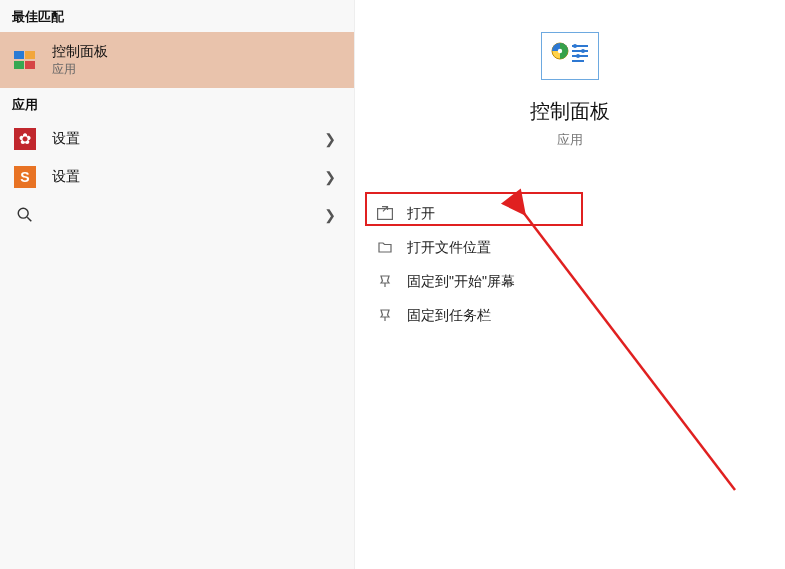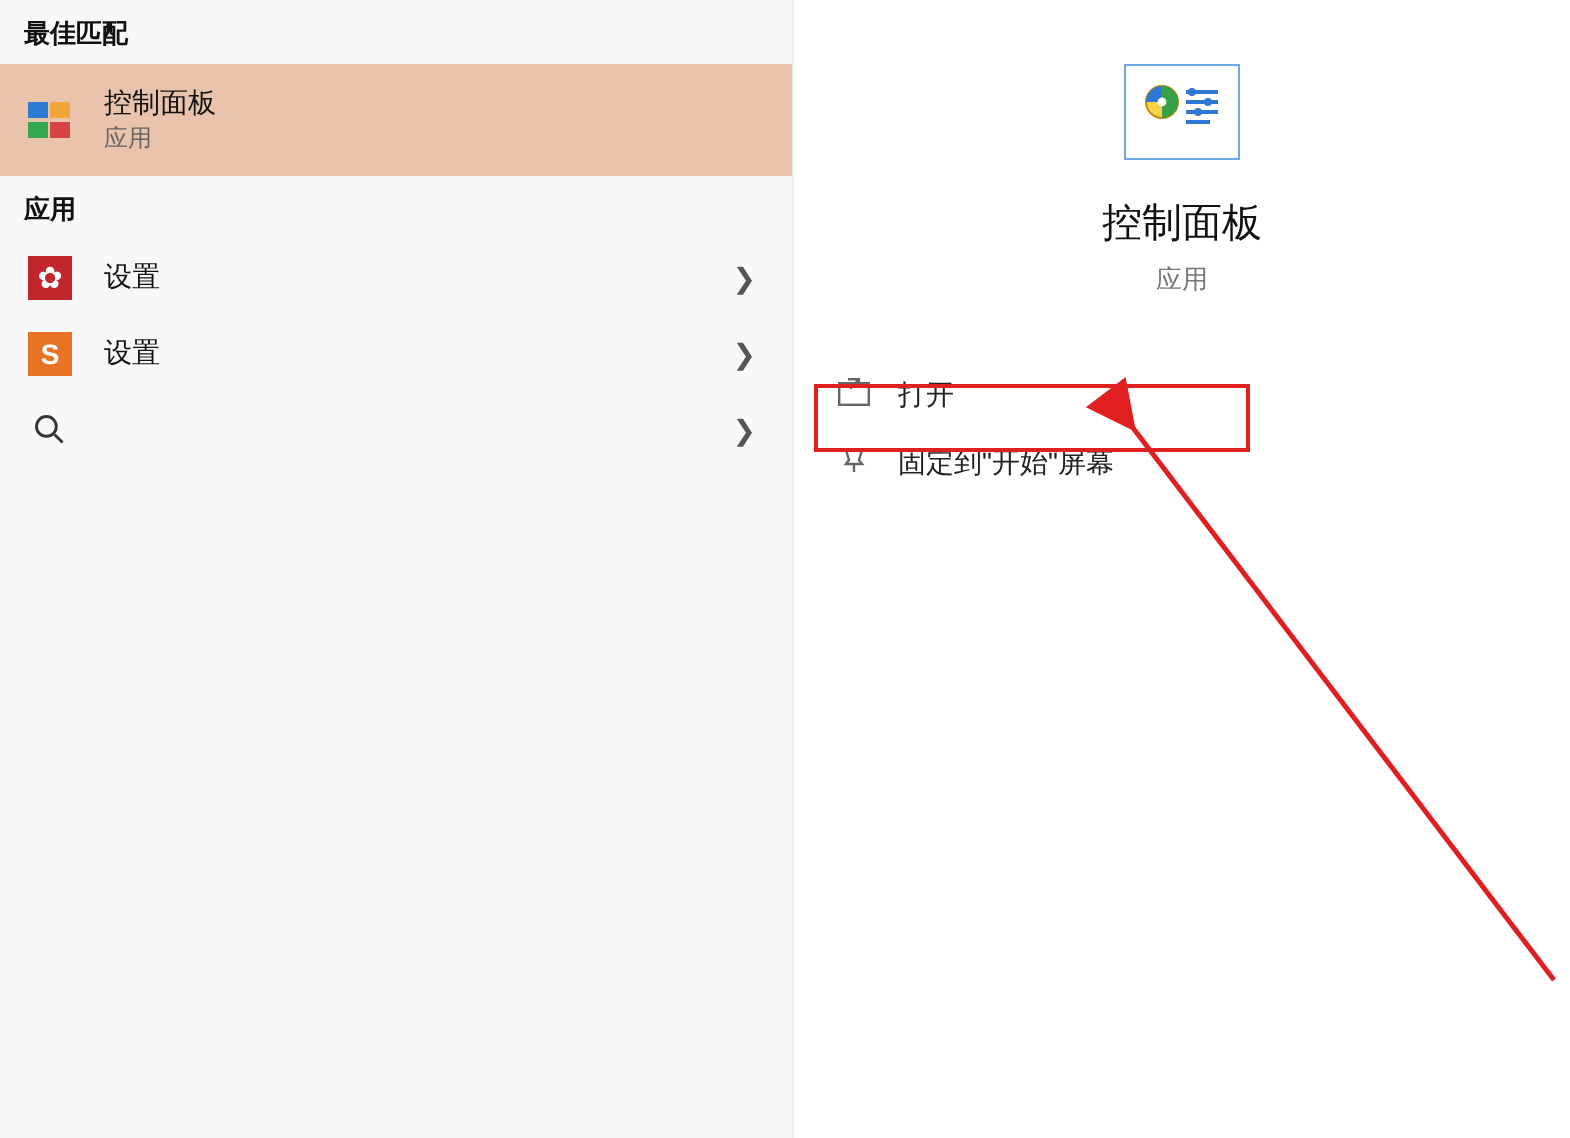--- a/index.html
+++ b/index.html
@@ -7,21 +7,21 @@
       font-family: "Microsoft YaHei", "Segoe UI", sans-serif;
       font-size: 14px;
       width: 785px;
       height: 569px;
       overflow: hidden;
       display: flex;
       background: #fff;
       color: #222;
     }
     .left-panel {
-      width: 397px;
+      width: 355px;
       height: 100%;
       background: #f8f8f8;
       border-right: 1px solid #eee;
       display: flex;
       flex-direction: column;
     }
     .section-header {
       padding: 8px 12px 6px;
       font-size: 13px;
       font-weight: 600;
@@ -79,21 +79,21 @@
     .preview-sub { font-size: 13px; color: #777; margin-top: 6px; }
 
     .action-list {
       margin-top: 40px;
       padding: 0 18px;
       display: flex;
       flex-direction: column;
     }
     .action-row {
       display: flex;
-      align-items: flex-start;
+      align-items: flex-end;
       height: 34px;
       font-size: 14px;
       color: #222;
     }
     .action-icon {
       width: 24px;
       flex: 0 0 24px;
       text-align: center;
       color: #666;
       font-size: 14px;
@@ -194,25 +194,42 @@
           <rect x="0.6" y="2.6" width="14.8" height="10.8"></rect>
           <polyline points="5,0.6 10.5,0.6 10.5,4" fill="none"></polyline>
           <line x1="10.5" y1="0.6" x2="6" y2="5.4"></line>
         </svg>
       </span>
       <span>打开</span>
     </div>
     <div class="action-row">
       <span class="action-icon">
         <svg width="14" height="14" viewBox="0 0 14 14" fill="none" stroke="#666" stroke-width="1.2">
+          <path d="M1 3 L5 3 L6.5 4.5 L13 4.5 L13 12 L1 12 Z"></path>
+        </svg>
+      </span>
+      <span>打开文件位置</span>
+    </div>
+    <div class="action-row">
+      <span class="action-icon">
+        <svg width="14" height="14" viewBox="0 0 14 14" fill="none" stroke="#666" stroke-width="1.2">
           <path d="M3 2 L11 2 L9.5 7 L11 9 L3 9 L4.5 7 Z"></path>
           <line x1="7" y1="9" x2="7" y2="13"></line>
         </svg>
       </span>
       <span>固定到"开始"屏幕</span>
+    </div>
+    <div class="action-row">
+      <span class="action-icon">
+        <svg width="14" height="14" viewBox="0 0 14 14" fill="none" stroke="#666" stroke-width="1.2">
+          <path d="M3 2 L11 2 L9.5 7 L11 9 L3 9 L4.5 7 Z"></path>
+          <line x1="7" y1="9" x2="7" y2="13"></line>
+        </svg>
+      </span>
+      <span>固定到任务栏</span>
     </div>
   </div>
 
   <div class="highlight-box" style="left:10px; top:192px; width:218px; height:34px;"></div>
 
   <svg class="arrow-svg" style="left:0; top:0;" width="430" height="569">
     <defs>
       <marker id="ah" markerWidth="12" markerHeight="10" refX="2" refY="5" orient="auto">
         <path d="M10 0 L0 5 L10 10 Z" fill="#e02020"></path>
       </marker>

